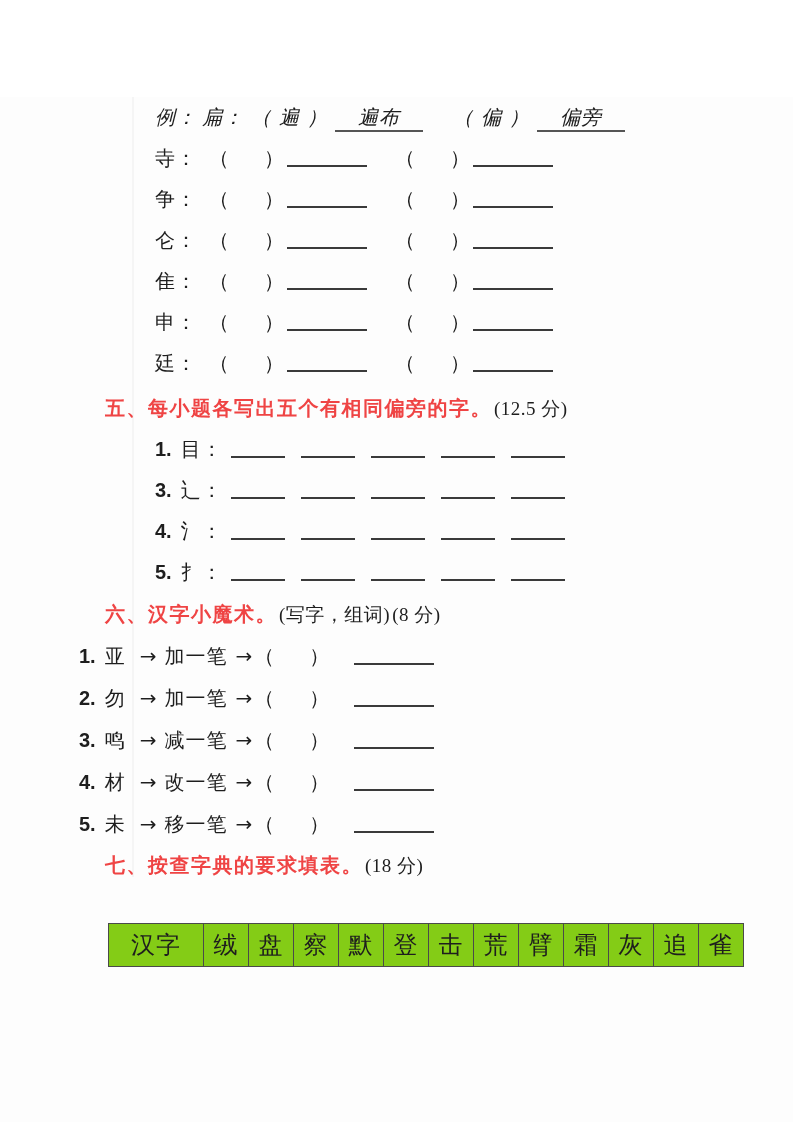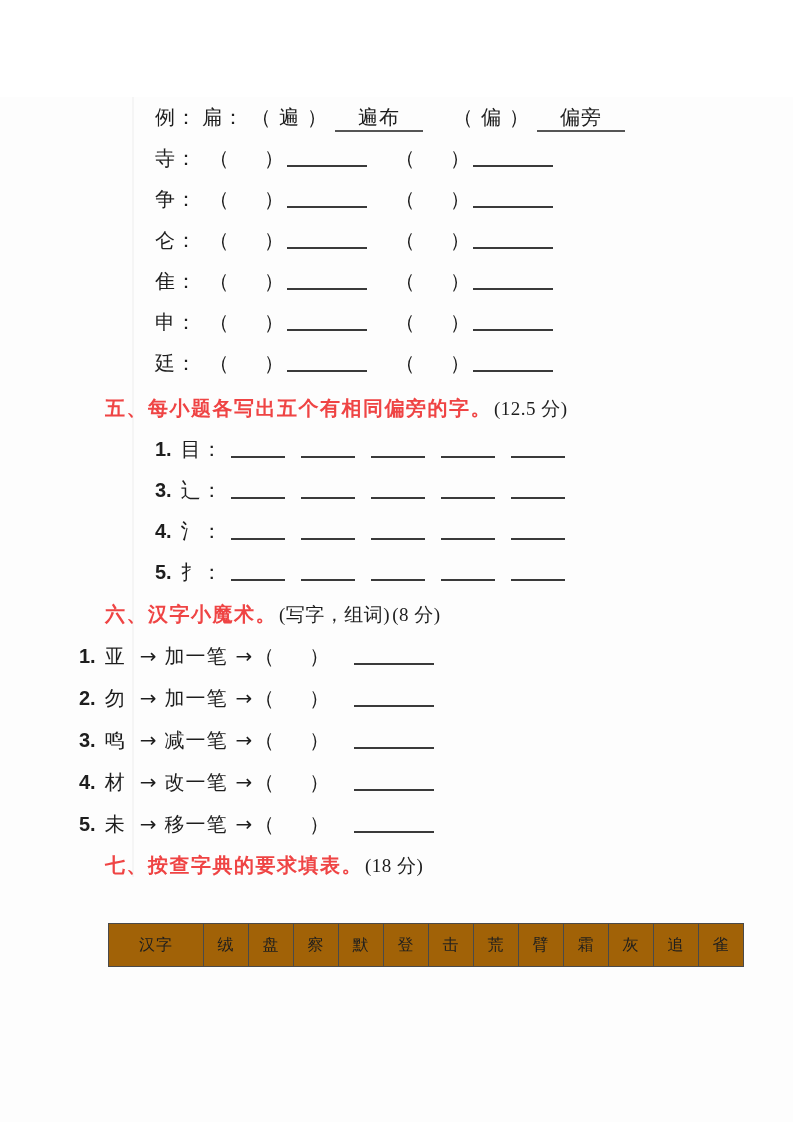--- a/index.html
+++ b/index.html
@@ -8,21 +8,21 @@
   .page{position:relative;width:793px;height:1122px;background:#fdfdfd;}
   .artifact{position:absolute;left:132px;top:0;width:2px;height:780px;background:#000;opacity:0.03;}
   .line{line-height:41px;white-space:nowrap;}
   .cn{letter-spacing:1px;}
   
   .heading{margin-left:105px;}
   .hd{font-family:"Liberation Sans","DejaVu Sans",sans-serif;font-weight:bold;letter-spacing:1.5px;color:#ef4444;}
   .score{font-family:"Liberation Serif","DejaVu Serif",serif;font-weight:normal;font-size:19px;letter-spacing:0.5px;margin-left:2px;}
   .note{font-family:"Liberation Serif","DejaVu Serif",serif;font-weight:normal;font-size:19px;letter-spacing:0.5px;margin-left:2px;}
   
-  #example-line{margin:97px 0 0 155px;}
+  #example-line{margin:97px 0 0 155px;font-style:italic;}
   .pair-rows .line{margin-left:155px;}
   .rowhead{margin-right:10px;letter-spacing:1px;}
   .paren{margin:0 2px;}
   .psp{display:inline-block;width:30px;}
   .g26{display:inline-block;width:26px;}
   .g18{display:inline-block;width:18px;}
   .blank{display:inline-block;height:16px;border-bottom:2px solid #3a3a3a;position:relative;top:2px;}
   .uword{display:inline-block;width:88px;text-align:center;border-bottom:2px solid #555;line-height:26px;letter-spacing:1px;}
   
   .sec5 .line{margin-left:155px;}
@@ -36,21 +36,21 @@
   .arrow2{margin:0 0 0 8px;font-family:"DejaVu Sans",sans-serif;}
   .op{letter-spacing:1px;}
   .sec6 .blank{width:80px;margin-left:22px;}
   
   #sec5-heading{margin-top:4px;}
   #sec6-heading{margin-top:1px;}
   #sec7-heading{margin-top:0;}
   
   #dict-table{border-collapse:collapse;margin:37px 0 0 108px;}
   #dict-table td{border:1.5px solid #4a4a4a;height:42px;text-align:center;vertical-align:middle;
-                 font-size:16px;letter-spacing:1px;padding:0 2px;background:#a16207;}
+                 font-size:24px;letter-spacing:1px;padding:0 2px;background:#84cc16;}
   #dict-table td.hd-cell{width:90px;}
   #dict-table td.char-cell{width:40px;}
 </style>
 </head>
 <body>
 
 <div class="page">
   <div class="artifact"></div>
 
   <div class="line" id="example-line">

